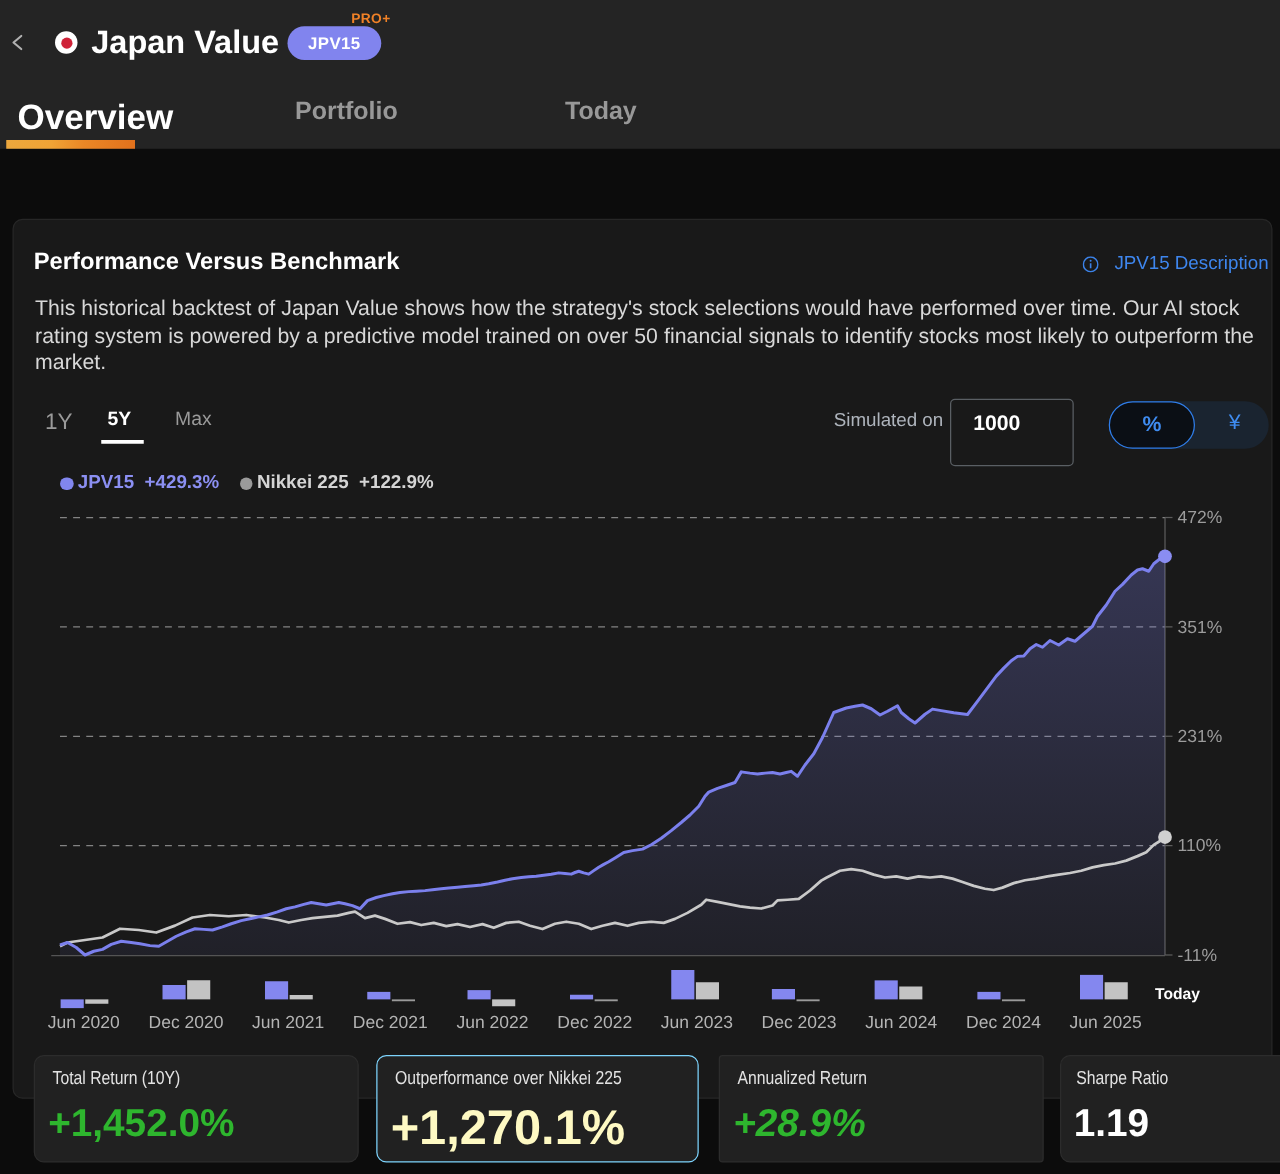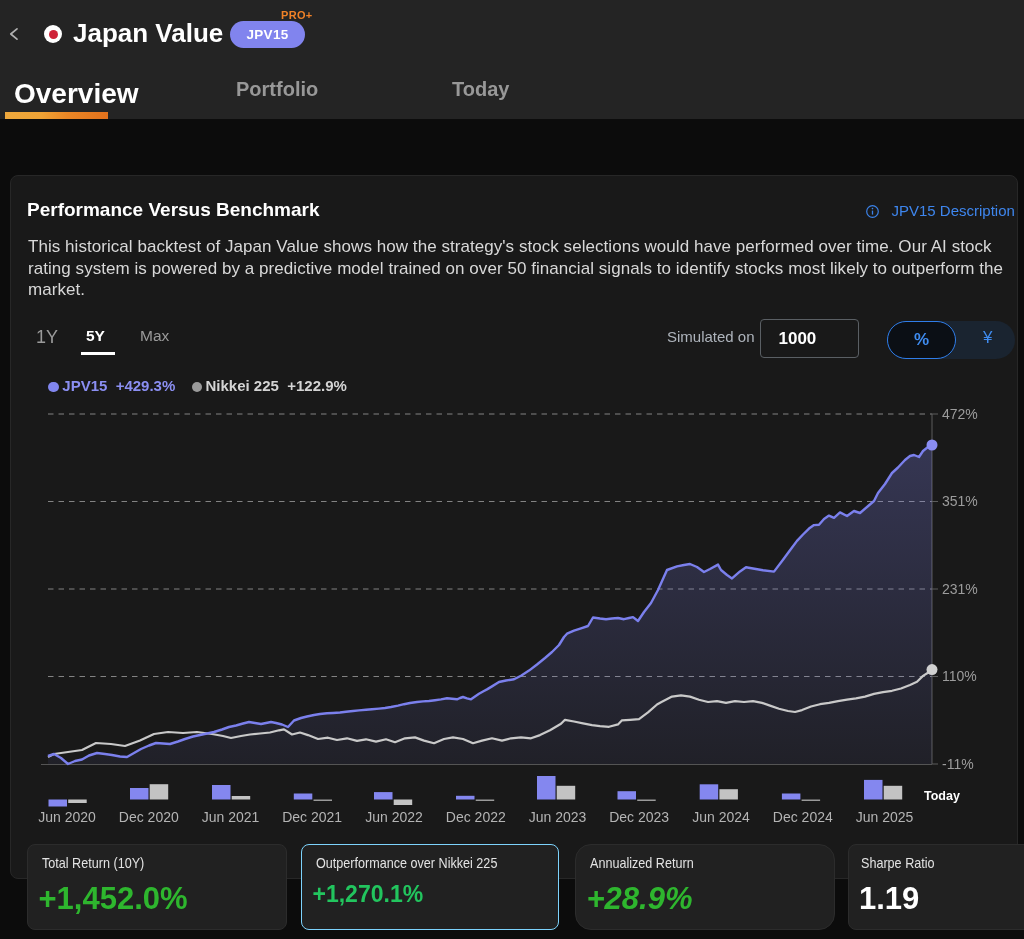--- a/index.html
+++ b/index.html
@@ -34,21 +34,21 @@
   </svg>
   <div class="abs" style="left:880.5px;top:26px;font-size:15px;color:#3e86ee;">JPV15 Description</div>
   <div class="abs" style="left:17px;top:60px;width:1000px;font-size:17px;letter-spacing:0.05px;line-height:21.6px;color:#d8d8d8;white-space:nowrap;">This historical backtest of Japan Value shows how the strategy's stock selections would have performed over time. Our AI stock<br>rating system is powered by a predictive model trained on over 50 financial signals to identify stocks most likely to outperform the<br>market.</div>
 
   <div class="abs" style="left:25px;top:151px;font-size:18px;color:#9a9a9a;">1Y</div>
   <div class="abs" style="left:75px;top:151px;font-size:15.5px;font-weight:bold;color:#fff;">5Y</div>
   <div class="abs" style="left:69.5px;top:176px;width:34px;height:2.5px;background:#fff;"></div>
   <div class="abs" style="left:129px;top:151px;font-size:15.5px;color:#9a9a9a;">Max</div>
 
   <div class="abs" style="left:656px;top:152px;font-size:15px;color:#aeb4bc;">Simulated on</div>
-  <div class="abs" style="left:749px;top:143px;width:99px;height:39px;border:1px solid #5a5f64;border-radius:4px;background:#191919;">
+  <div class="abs" style="left:749px;top:143px;width:99px;height:54px;border:1px solid #5a5f64;border-radius:4px;background:#191919;">
     <div class="abs" style="left:17.5px;top:9px;font-size:17px;font-weight:bold;color:#fff;">1000</div>
   </div>
   <div class="abs" style="left:876px;top:145px;width:128px;height:38px;background:#1a2430;border-radius:19px;">
     <div class="abs" style="left:0px;top:0px;width:69px;height:38px;background:#0b0f15;border:1.5px solid #2f7de9;border-radius:19px;color:#3f8cf0;font-weight:bold;font-size:17px;text-align:center;line-height:35px;">%</div>
     <div class="abs" style="left:96px;top:7px;font-size:17px;color:#3f8cf0;">¥</div>
   </div>
 
   <div class="abs" style="left:37px;top:205.5px;width:10.5px;height:10.5px;border-radius:50%;background:#8186ee;"></div>
   <div class="abs" style="left:51.3px;top:200.5px;font-size:15px;font-weight:bold;color:#8b8ff2;">JPV15&nbsp;&nbsp;+429.3%</div>
   <div class="abs" style="left:180.5px;top:205.5px;width:10.5px;height:10.5px;border-radius:50%;background:#9a9a9a;"></div>
@@ -118,22 +118,22 @@
     <text x="913" y="623.5" font-size="12.5" font-weight="bold" fill="#fff">Today</text>
   </svg>
 </div>
 
 <div class="abs" style="left:27px;top:844px;width:260px;height:86px;background:#212121;border:1px solid #2c2c2c;border-radius:8px;">
   <div class="abs" style="left:14px;top:9px;font-size:15px;color:#e3e3e3;transform:scaleX(0.84);transform-origin:left;">Total Return (10Y)</div>
   <div class="abs" style="left:10.5px;top:35.5px;font-size:31px;font-weight:bold;color:#2eb62e;">+1,452.0%</div>
 </div>
 <div class="abs" style="left:301px;top:844px;width:258px;height:86px;background:#212121;border:1px solid #7dd3fc;border-radius:8px;">
   <div class="abs" style="left:14px;top:9px;font-size:15px;color:#e3e3e3;transform:scaleX(0.84);transform-origin:left;">Outperformance over Nikkei 225</div>
-  <div class="abs" style="left:10.5px;top:35.5px;font-size:23px;font-weight:bold;color:#22c55e;">+1,270.1%</div>
+  <div class="abs" style="left:10.5px;top:35.5px;font-size:39px;font-weight:bold;color:#fef9c3;">+1,270.1%</div>
 </div>
-<div class="abs" style="left:575px;top:844px;width:260px;height:86px;background:#212121;border:1px solid #2c2c2c;border-radius:16px;">
+<div class="abs" style="left:575px;top:844px;width:260px;height:86px;background:#212121;border:1px solid #2c2c2c;border-radius:3px;">
   <div class="abs" style="left:14px;top:9px;font-size:15px;color:#e3e3e3;transform:scaleX(0.84);transform-origin:left;">Annualized Return</div>
   <div class="abs" style="left:10.5px;top:35.5px;font-size:31px;font-weight:bold;color:#2eb62e;font-style:italic;">+28.9%</div>
 </div>
 <div class="abs" style="left:848px;top:844px;width:260px;height:86px;background:#212121;border:1px solid #2c2c2c;border-radius:8px;">
   <div class="abs" style="left:12px;top:9px;font-size:15px;color:#e3e3e3;transform:scaleX(0.84);transform-origin:left;">Sharpe Ratio</div>
   <div class="abs" style="left:10px;top:35.5px;font-size:31px;font-weight:bold;color:#fff;">1.19</div>
 </div>
 
 </body></html>

